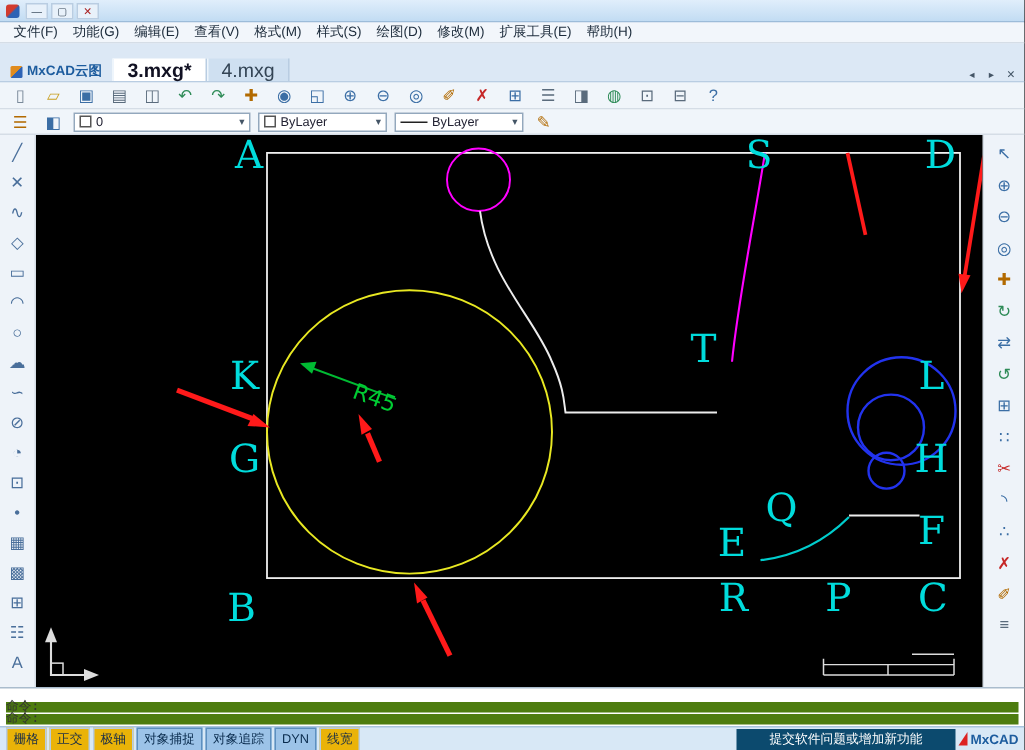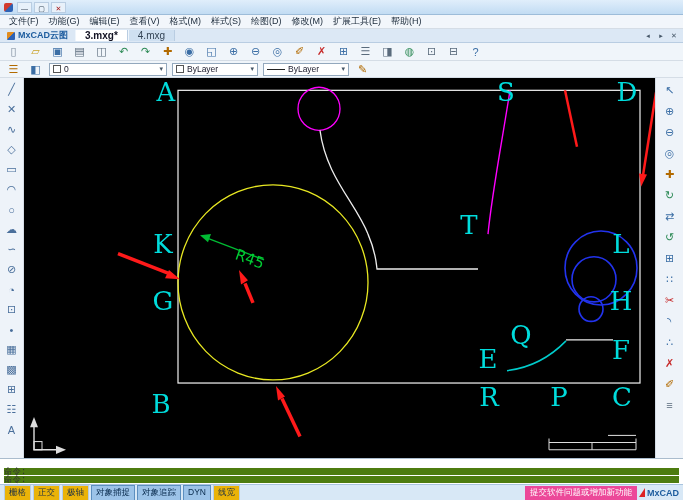--- a/index.html
+++ b/index.html
@@ -16,25 +16,25 @@
   .winbtn{width:15px;height:11px;font-size:7px;line-height:11px;text-align:center;color:#345;
     border:1px solid #b9cde2;background:#e8f1fa;cursor:pointer}
   .winbtn.close{color:#a22}
 
   
   .menubar{height:14px;display:flex;padding:0 4px;background:#f2f6fb;border-bottom:1px solid #d5dde6}
   .menubar .rep{display:flex}
   .menuitem{padding:0 5px;font-size:9px;color:#1b2a3a;cursor:pointer;white-space:nowrap}
 
   
-  .tabbar{height:14px;display:flex;align-items:center;background:#dce8f5;border-bottom:1px solid #b9cde2}
+  .tabbar{height:26px;display:flex;align-items:flex-end;background:#dce8f5;border-bottom:1px solid #b9cde2}
   .brand{display:flex;align-items:center;gap:3px;padding:0 7px;font-size:9px;font-weight:bold;color:#1d5c9e;cursor:pointer}
   .brandicon{width:8px;height:8px;background:linear-gradient(135deg,#e08b1e 50%,#2e63b5 50%);border-radius:1px}
   .tabs{display:flex}
-  .tab{padding:0 9px;font-size:10px;display:flex;align-items:center;background:#cfe0f1;
+  .tab{padding:0 9px;font-size:13px;display:flex;align-items:center;background:#cfe0f1;
     border-right:1px solid #b9cde2;border-left:1px solid #eef5fc;color:#345;cursor:pointer;white-space:nowrap}
   .tab.active{background:#ffffff;color:#112;font-weight:bold}
   .tabctrls{margin-left:auto;display:flex;align-items:center;gap:1px;padding:0 3px}
   .tabctrl{width:12px;text-align:center;font-size:7px;color:#456;cursor:pointer}
 
   
   .toolbar{display:flex;align-items:center;background:#f0f5fa;border-bottom:1px solid #d5dde6;padding:0 3px;gap:1px}
   .t1{height:18px}
   .t2{height:17px}
   .t1 .rep,.t2 .rep{display:flex;gap:1px}
@@ -80,21 +80,21 @@
   .cmdprompt{height:9px;line-height:9px;display:flex;align-items:center;gap:1px}
   .cursorbar{display:inline-block;width:1px;height:8px;background:#111;margin-left:2px}
 
   
   .statusbar{height:16px;display:flex;align-items:center;background:#d8e8f6;border-top:1px solid #a9c4de;
     padding:0 4px;gap:2px;font-size:8.5px;color:#123}
   .coords{width:168px;white-space:nowrap;overflow:hidden;font-size:8.5px}
   .statusbar .rep{display:flex;gap:2px}
   .toggle{padding:1px 4px;border:1px solid #b7cce2;background:#eab308;color:#234;cursor:pointer;white-space:nowrap}
   .toggle.active{background:#9cc3e8;border-color:#5d8fbf;color:#082a4c}
-  .feedback{margin-left:auto;background:#ec4899;color:#fff;padding:1px 5px;cursor:pointer;white-space:nowrap}
+  .feedback{margin-left:auto;background:#0c4a6e;color:#fff;padding:1px 22px;cursor:pointer;white-space:nowrap}
   .logo{display:flex;align-items:center;gap:2px;font-weight:bold;color:#1d5c9e;font-size:9px}
   .logotri{width:0;height:0;border-left:6px solid transparent;border-bottom:9px solid #d22}
 </style>
 </head>
 <body>
 
 <div class="app">
 
   <div class="titlebar">
     <span class="appicon"></span>

